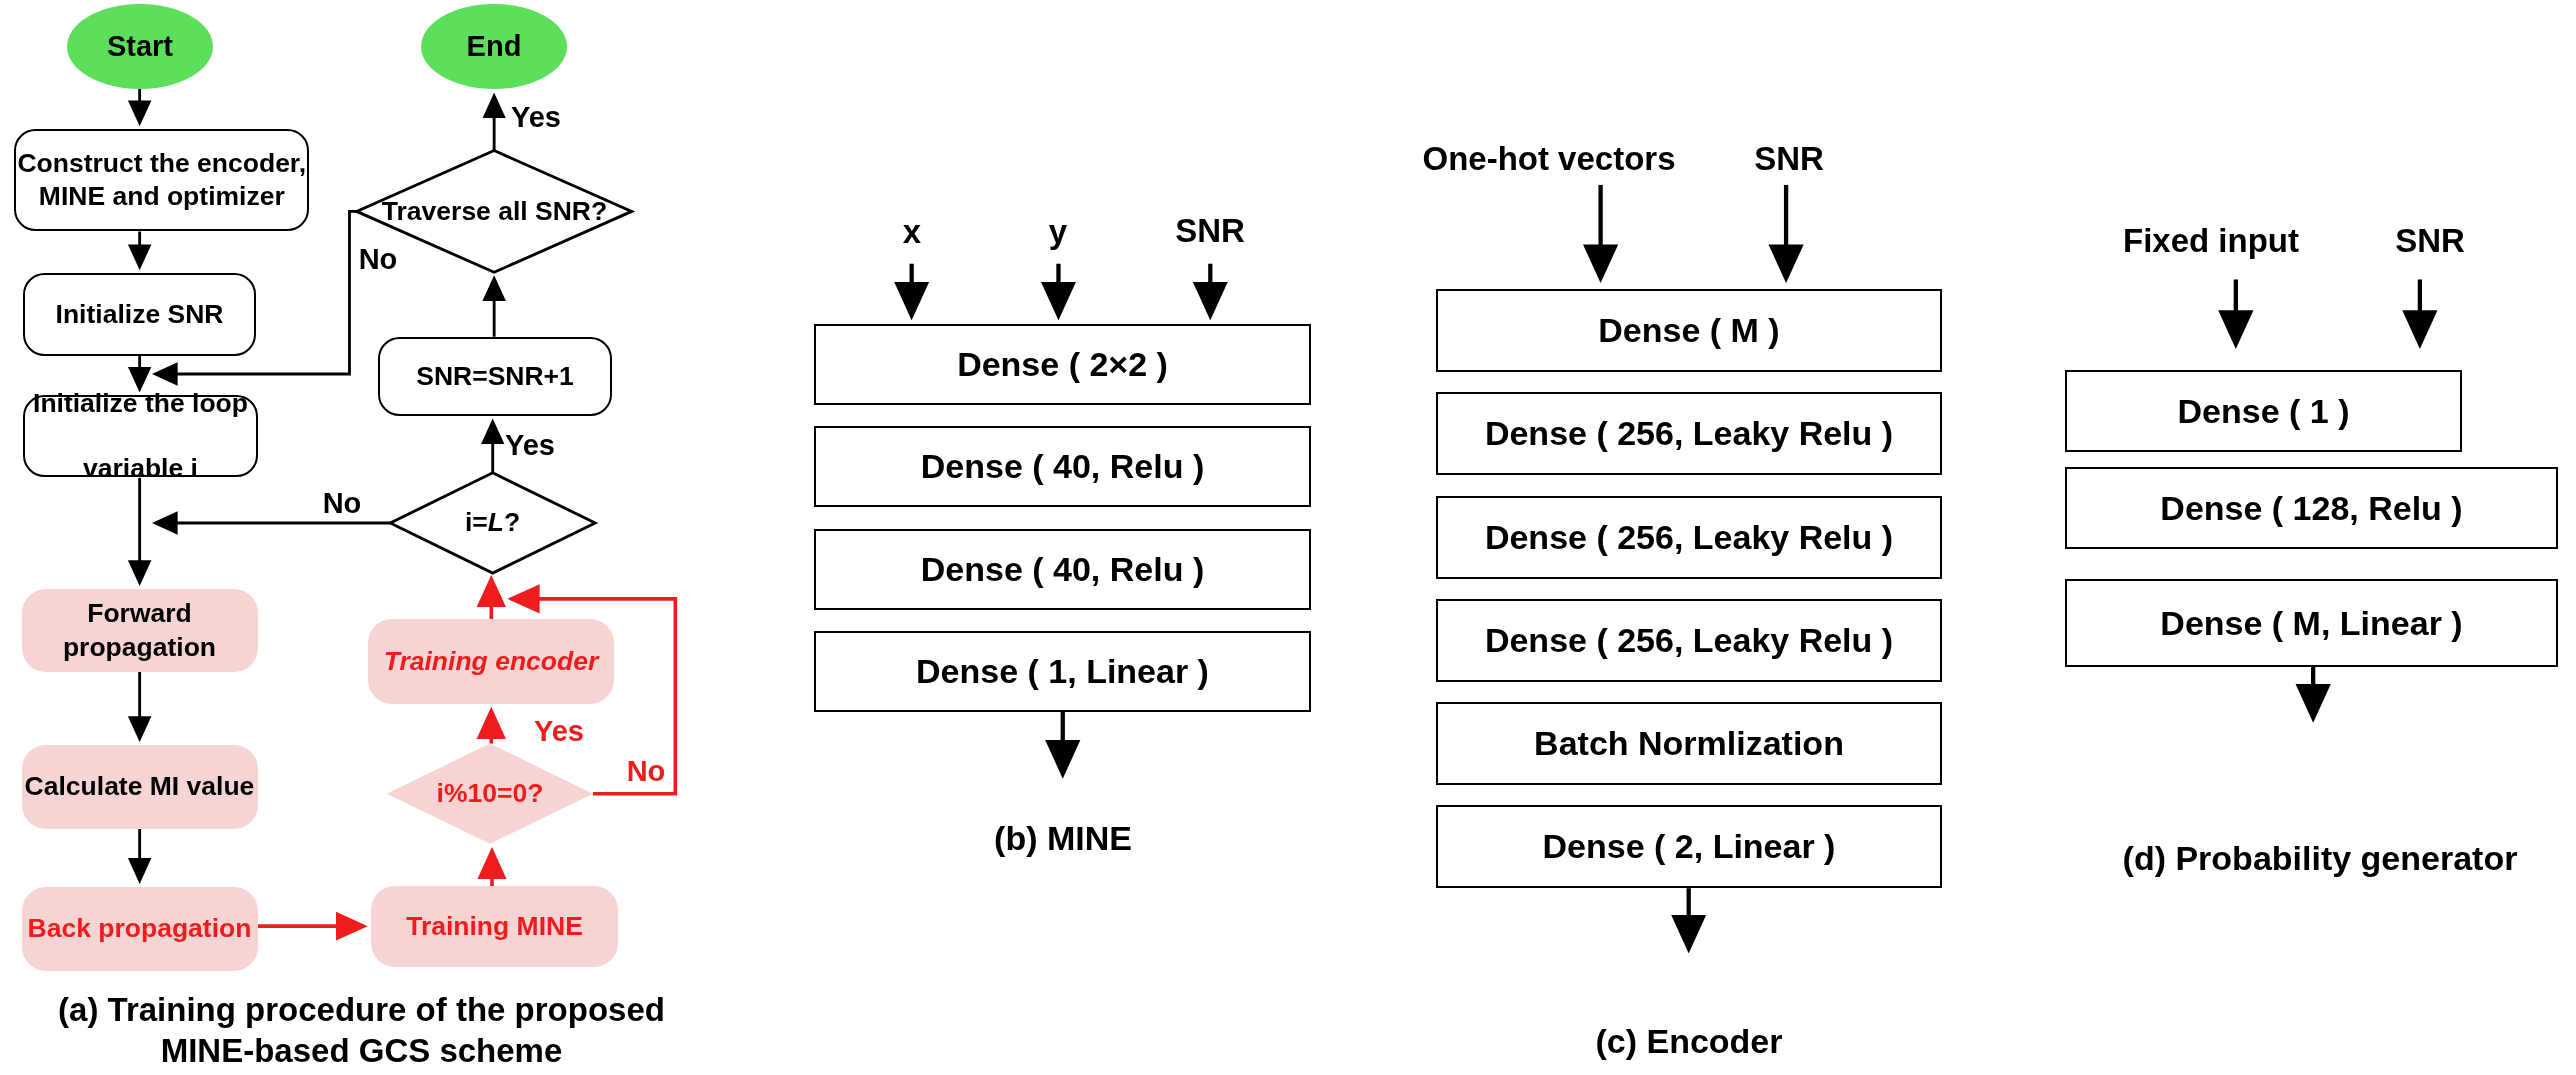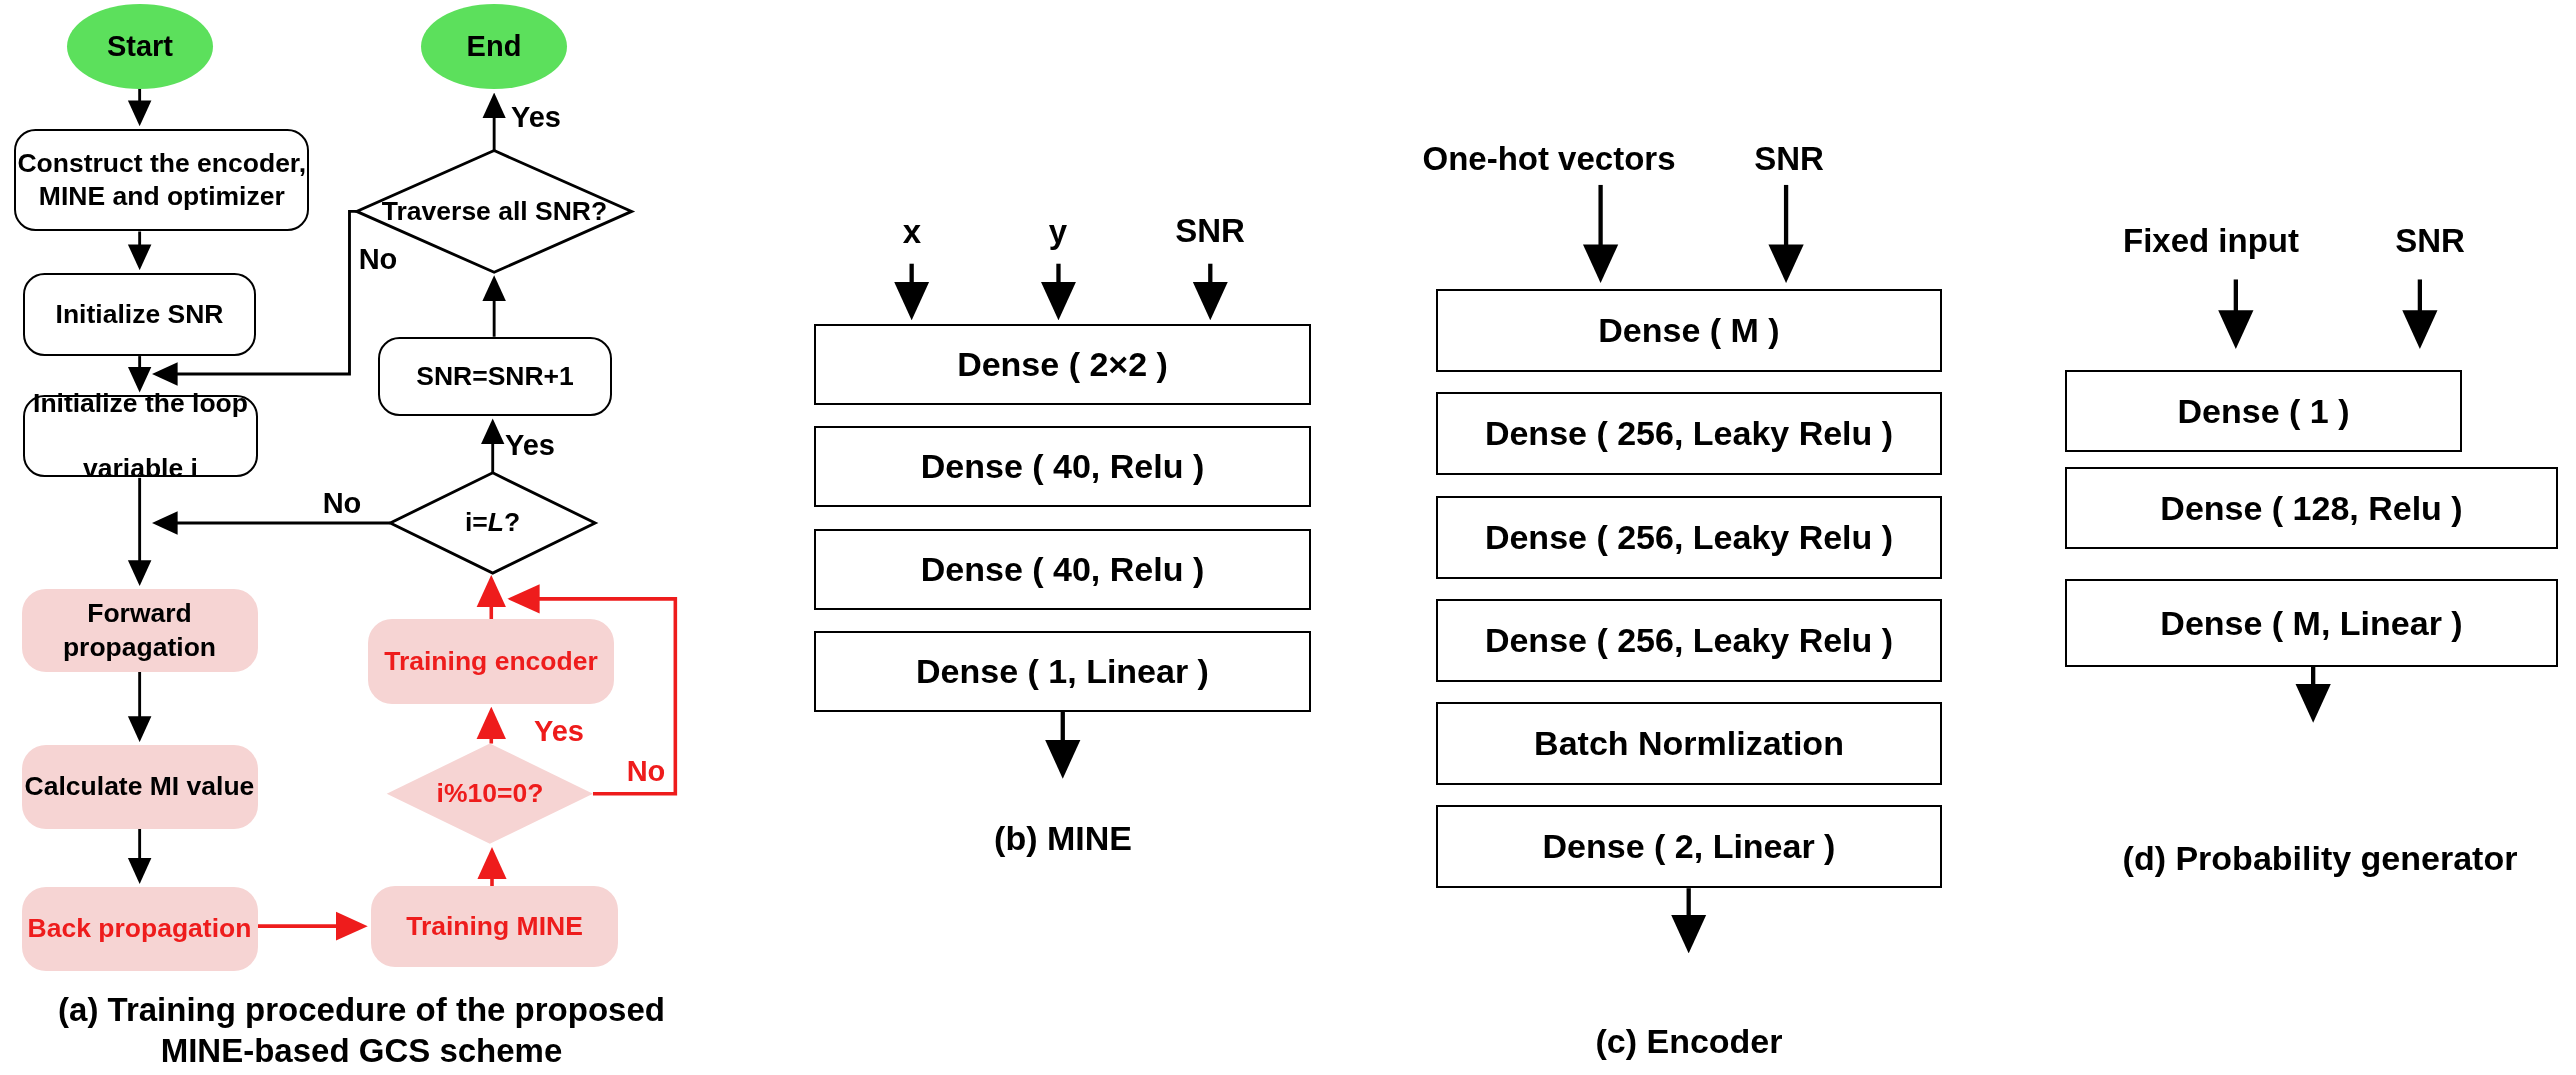--- a/index.html
+++ b/index.html
@@ -141,21 +141,21 @@
   </div>
 
   <div class="node pbox" style="left:21.5px;top:745px;width:236px;height:84px;">
     <span>Calculate MI value</span>
   </div>
 
   <div class="node pbox redtext" style="left:21.5px;top:887px;width:236px;height:84px;">
     <span>Back propagation</span>
   </div>
 
-  <div class="node pbox redtext" style="left:368px;top:619px;width:246px;height:85px;">
+  <div class="node pbox redtext" style="left:368px;top:619px;width:246px;height:85px;font-style:italic;">
     <span>Training encoder</span>
   </div>
 
   <div class="node pbox redtext" style="left:371px;top:886px;width:247px;height:81px;">
     <span>Training MINE</span>
   </div>
 
   <div class="lbl" style="left:536px;top:117px;">Yes</div>
   <div class="lbl" style="left:378px;top:259px;">No</div>
   <div class="lbl" style="left:530px;top:445px;">Yes</div>

